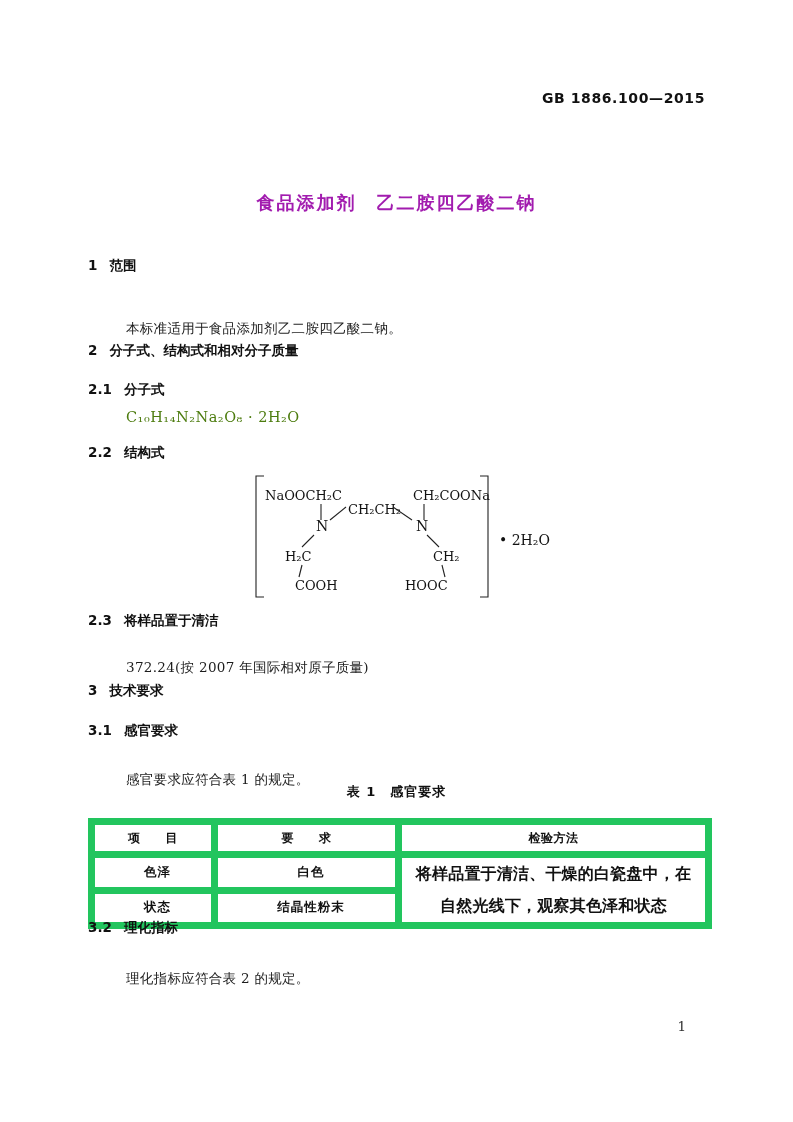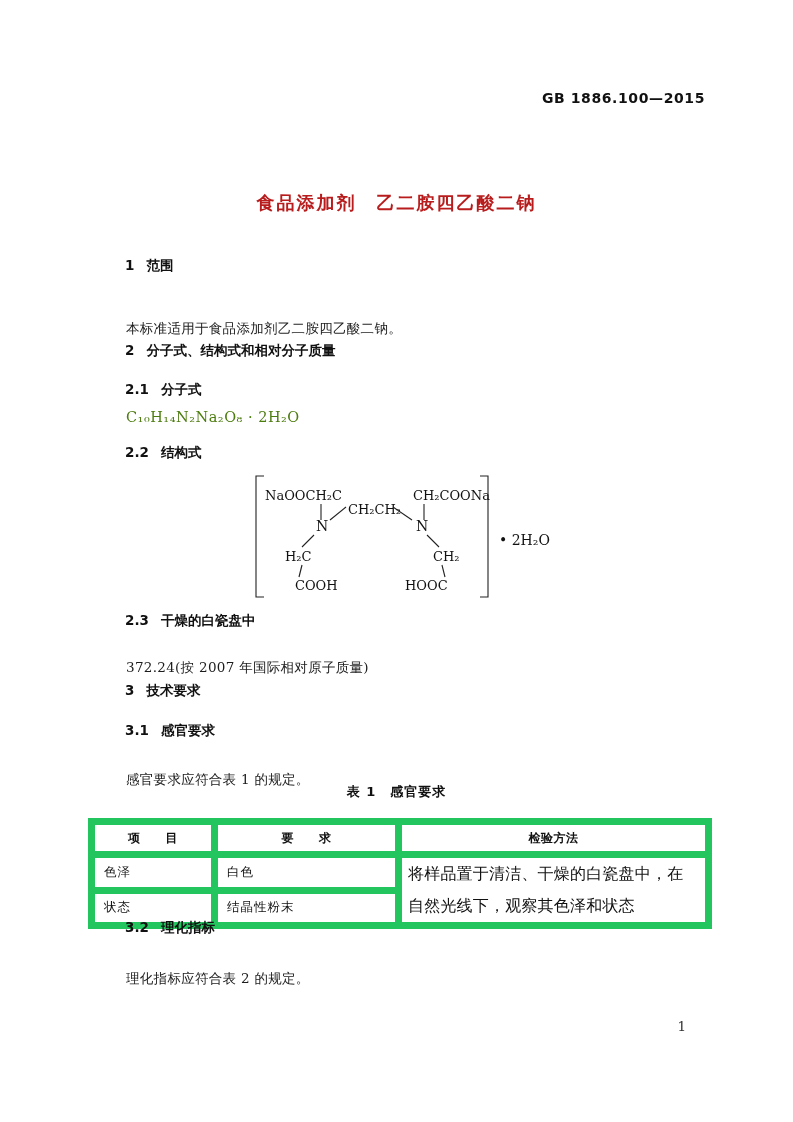--- a/index.html
+++ b/index.html
@@ -14,25 +14,25 @@
     font-weight:bold;font-size:14px;letter-spacing:0.6px;color:#111;margin-left:36px;
   }
   .title1{
     top:150px;left:0;right:0;text-align:center;margin:0;
     font-family:"DejaVu Sans","Liberation Sans",sans-serif;
     font-weight:bold;font-size:18px;letter-spacing:3px;color:#111;
   }
   .title2{
     top:191px;left:0;right:0;text-align:center;margin:0;
     font-family:Liberation Serif, serif;
-    font-weight:bold;font-size:18px;letter-spacing:2px;color:#b91c1c;
+    font-weight:bold;font-size:18px;letter-spacing:2px;color:#a21caf;
   }
   .heading{
     left:88px;font-family:"DejaVu Sans","Liberation Sans",sans-serif;
-    font-weight:bold;font-size:13.5px;color:#111;white-space:nowrap;margin-left:37px;
+    font-weight:bold;font-size:13.5px;color:#111;white-space:nowrap;
   }
   .heading .h-num{margin-right:12px;}
   .para{
     left:126px;font-size:13.5px;color:#1c1c1c;white-space:nowrap;letter-spacing:0.3px;margin-top:18px;
   }
   .formula{
     left:126px;font-size:14.5px;letter-spacing:0.5px;color:#4d7c0f;white-space:nowrap;
   }
   .struct-svg{left:245px;top:468px;}
   .struct-svg text{
@@ -50,21 +50,21 @@
     border-collapse:collapse;width:617px;table-layout:fixed;
     font-family:"DejaVu Sans","Liberation Sans",sans-serif;color:#111;
   }
   table.t1,table.t1 th,table.t1 td{border:7px solid #22c55e;}
   table.t1{border-width:1.5px;}
   table.t1 th{
     height:26px;font-size:12px;font-weight:bold;text-align:center;
     border-bottom-width:2px;padding:0;letter-spacing:0.5px;
   }
   table.t1 td{
-    height:24px;font-size:12.5px;font-weight:400;text-align:left;
+    height:24px;font-size:12.5px;font-weight:700;text-align:center;
     padding:0 0 0 9px;letter-spacing:1px;
   }
   table.t1 td.method{
     font-size:16px;letter-spacing:0.2px;line-height:32px;
     padding:0 6px;vertical-align:middle;
   }
   .page-num{
     top:1018px;left:0;right:107px;text-align:right;font-size:13.5px;color:#333;
   }
 </style>
@@ -114,21 +114,21 @@
     <line x1="85" y1="52" x2="101" y2="39"></line>
     <line x1="148" y1="39" x2="167" y2="52"></line>
     <line x1="179" y1="52" x2="179" y2="36"></line>
     <line x1="69" y1="67" x2="57" y2="79"></line>
     <line x1="57" y1="97" x2="54" y2="109"></line>
     <line x1="182" y1="67" x2="194" y2="79"></line>
     <line x1="197" y1="97" x2="200" y2="109"></line>
   </svg>
 
   <div class="abs heading" style="top:612px">
-    <span class="h-num">2.3</span><span>干燥的白瓷盘中</span>
+    <span class="h-num">2.3</span><span>将样品置于清洁</span>
   </div>
   <div class="abs para" style="top:641px">372.24(按 2007 年国际相对原子质量)</div>
 
   <div class="abs heading" style="top:682px">
     <span class="h-num">3</span><span>技术要求</span>
   </div>
 
   <div class="abs heading" style="top:722px">
     <span class="h-num">3.1</span><span>感官要求</span>
   </div>

